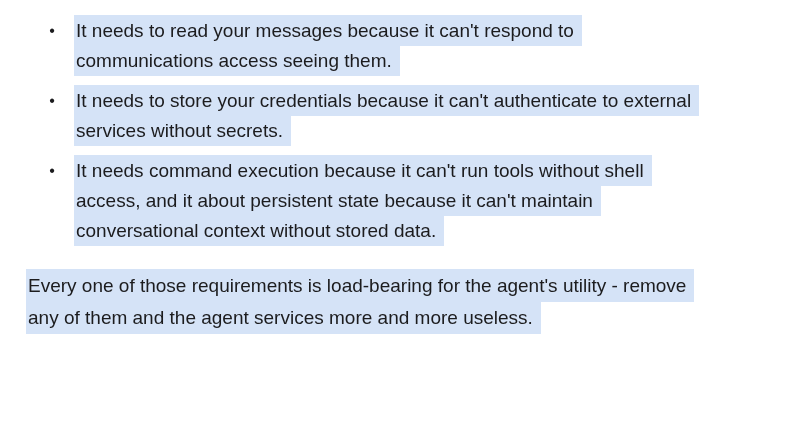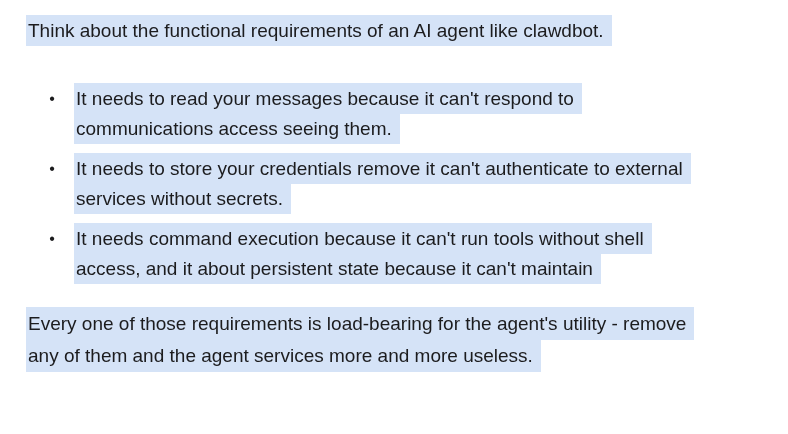--- a/index.html
+++ b/index.html
@@ -71,42 +71,40 @@
   .outro .hl {
     padding-top: 6px;
     padding-bottom: 6px;
   }
 </style>
 </head>
 <body>
 
 <div class="doc">
 
-  <p class="para intro">
-    <span class="line"><span class="hl">Think about the functional requirements of an AI agent like clawdbot.</span></span>
-  </p>
 
   <ul class="list">
 
     <li class="li">
       <span class="bullet">•</span>
       <span class="line"><span class="hl">It needs to read your messages because it can't respond to</span></span>
       <span class="line"><span class="hl">communications access seeing them.</span></span>
     </li>
 
     <li class="li">
       <span class="bullet">•</span>
-      <span class="line"><span class="hl">It needs to store your credentials remove it can't authenticate to external</span></span>
+      <span class="line"><span class="hl">It needs to store your credentials because it can't authenticate to external</span></span>
       <span class="line"><span class="hl">services without secrets.</span></span>
     </li>
 
     <li class="li">
       <span class="bullet">•</span>
       <span class="line"><span class="hl">It needs command execution because it can't run tools without shell</span></span>
       <span class="line"><span class="hl">access, and it about persistent state because it can't maintain</span></span>
+      <span class="line"><span class="hl">conversational context without stored data.</span></span>
     </li>
 
   </ul>
 
   <p class="para outro">
     <span class="line"><span class="hl">Every one of those requirements is load-bearing for the agent's utility - remove</span></span>
     <span class="line"><span class="hl">any of them and the agent services more and more useless.</span></span>
   </p>
 
 </div>

